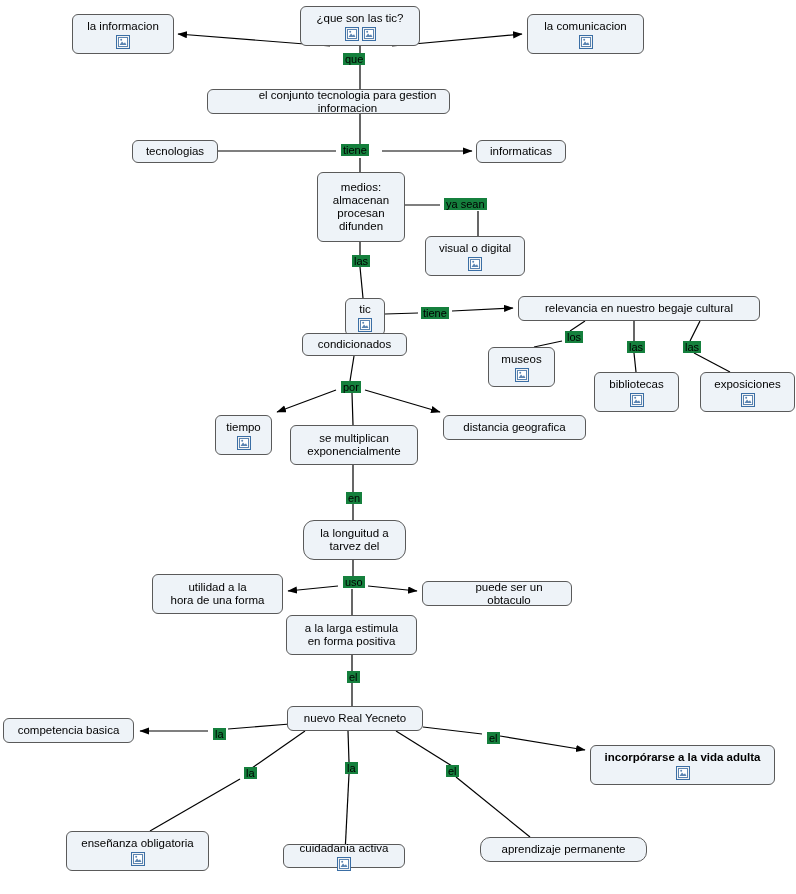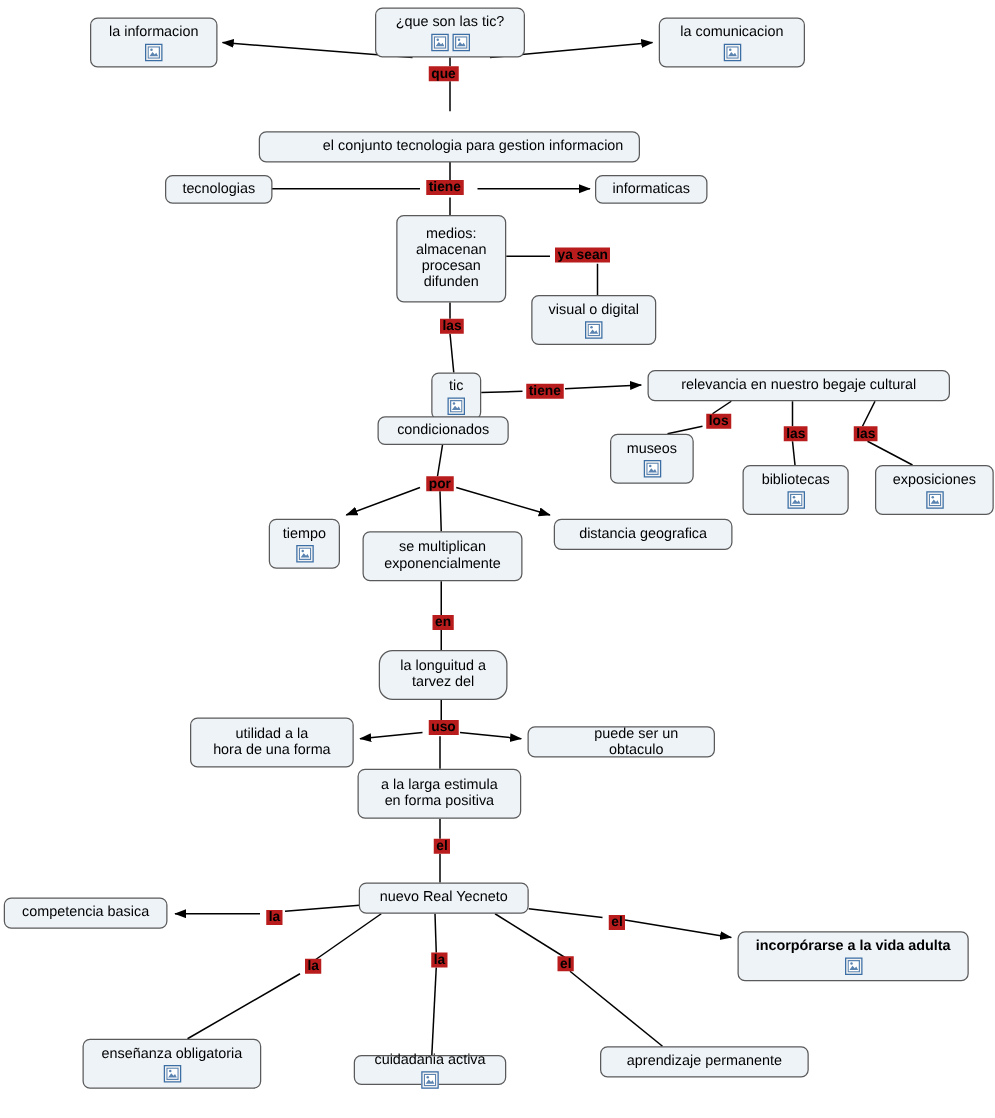--- a/index.html
+++ b/index.html
@@ -57,25 +57,24 @@
     box-sizing: border-box;
     display: flex;
     align-items: center;
     justify-content: center;
   }
   .img-badge svg { display: block; }
   .linklabel {
     position: absolute;
     font-size: 11px;
     color: #000000;
-    background: #b91c1c;
+    background: #15803d;
     padding: 0 2px;
     white-space: nowrap;
     line-height: 12px;
-    font-weight: bold;
   }
 </style>
 </head>
 <body>
 
 <div id="cmap">
   <svg class="links" viewBox="0 0 796 894">
     <defs>
       <marker id="arrow" markerWidth="9" markerHeight="9" refX="7.5" refY="3" orient="auto" markerUnits="strokeWidth">
         <path d="M0,0 L8,3 L0,6 z" fill="#000000"></path>
@@ -140,21 +139,21 @@
       <div class="node" style="left: 72px; top: 14px; width: 102px; height: 40px;"><span class="label">la informacion</span><div style="display: flex; gap: 3px;"><div class="img-badge"><svg width="10" height="10" viewBox="0 0 10 10">
               <rect x="0.5" y="0.5" width="9" height="9" fill="#ffffff" stroke="#5b84b1" stroke-width="1"></rect>
               <path d="M1.5 8 L4 4.5 L5.8 6.6 L7 5.2 L8.5 8 Z" fill="#5b84b1"></path>
               <circle cx="3.2" cy="2.8" r="1" fill="#5b84b1"></circle>
             </svg></div></div></div>
       <div class="node" style="left: 527px; top: 14px; width: 117px; height: 40px;"><span class="label">la comunicacion</span><div style="display: flex; gap: 3px;"><div class="img-badge"><svg width="10" height="10" viewBox="0 0 10 10">
               <rect x="0.5" y="0.5" width="9" height="9" fill="#ffffff" stroke="#5b84b1" stroke-width="1"></rect>
               <path d="M1.5 8 L4 4.5 L5.8 6.6 L7 5.2 L8.5 8 Z" fill="#5b84b1"></path>
               <circle cx="3.2" cy="2.8" r="1" fill="#5b84b1"></circle>
             </svg></div></div></div>
-      <div class="node" style="left: 207px; top: 105px; width: 305px; height: 25px; padding-left: 44px;"><span class="label">el conjunto tecnologia para gestion informacion</span></div>
+      <div class="node" style="left: 207px; top: 89px; width: 243px; height: 25px; padding-left: 44px;"><span class="label">el conjunto tecnologia para gestion informacion</span></div>
       <div class="node" style="left: 112px; top: 140px; width: 86px; height: 23px; margin-left: 20px;"><span class="label">tecnologias</span></div>
       <div class="node" style="left: 476px; top: 140px; width: 90px; height: 23px;"><span class="label">informaticas</span></div>
       <div class="node" style="left: 317px; top: 172px; width: 88px; height: 70px;"><span class="label">medios:
 almacenan
 procesan
 difunden</span></div>
       <div class="node" style="left: 425px; top: 236px; width: 100px; height: 40px;"><span class="label">visual o digital</span><div style="display: flex; gap: 3px;"><div class="img-badge"><svg width="10" height="10" viewBox="0 0 10 10">
               <rect x="0.5" y="0.5" width="9" height="9" fill="#ffffff" stroke="#5b84b1" stroke-width="1"></rect>
               <path d="M1.5 8 L4 4.5 L5.8 6.6 L7 5.2 L8.5 8 Z" fill="#5b84b1"></path>
               <circle cx="3.2" cy="2.8" r="1" fill="#5b84b1"></circle>
@@ -206,21 +205,21 @@
       <div class="node" style="left: 66px; top: 831px; width: 143px; height: 40px;"><span class="label">enseñanza obligatoria</span><div style="display: flex; gap: 3px;"><div class="img-badge"><svg width="10" height="10" viewBox="0 0 10 10">
               <rect x="0.5" y="0.5" width="9" height="9" fill="#ffffff" stroke="#5b84b1" stroke-width="1"></rect>
               <path d="M1.5 8 L4 4.5 L5.8 6.6 L7 5.2 L8.5 8 Z" fill="#5b84b1"></path>
               <circle cx="3.2" cy="2.8" r="1" fill="#5b84b1"></circle>
             </svg></div></div></div>
       <div class="node" style="left: 283px; top: 844px; width: 122px; height: 24px;"><span class="label">cuidadania activa</span><div style="display: flex; gap: 3px;"><div class="img-badge"><svg width="10" height="10" viewBox="0 0 10 10">
               <rect x="0.5" y="0.5" width="9" height="9" fill="#ffffff" stroke="#5b84b1" stroke-width="1"></rect>
               <path d="M1.5 8 L4 4.5 L5.8 6.6 L7 5.2 L8.5 8 Z" fill="#5b84b1"></path>
               <circle cx="3.2" cy="2.8" r="1" fill="#5b84b1"></circle>
             </svg></div></div></div>
-      <div class="node" style="left: 480px; top: 837px; width: 167px; height: 25px;"><span class="label">aprendizaje permanente</span></div>
+      <div class="node" style="left: 480px; top: 837px; width: 167px; height: 25px; border-radius: 10px;"><span class="label">aprendizaje permanente</span></div>
     </div>
   <div id="linklabel-layer">
       <div class="linklabel" style="left: 343px; top: 53px;">que</div>
       <div class="linklabel" style="left: 341px; top: 144px;">tiene</div>
       <div class="linklabel" style="left: 444px; top: 198px;">ya sean</div>
       <div class="linklabel" style="left: 352px; top: 255px;">las</div>
       <div class="linklabel" style="left: 421px; top: 307px;">tiene</div>
       <div class="linklabel" style="left: 565px; top: 331px;">los</div>
       <div class="linklabel" style="left: 627px; top: 341px;">las</div>
       <div class="linklabel" style="left: 683px; top: 341px;">las</div>

